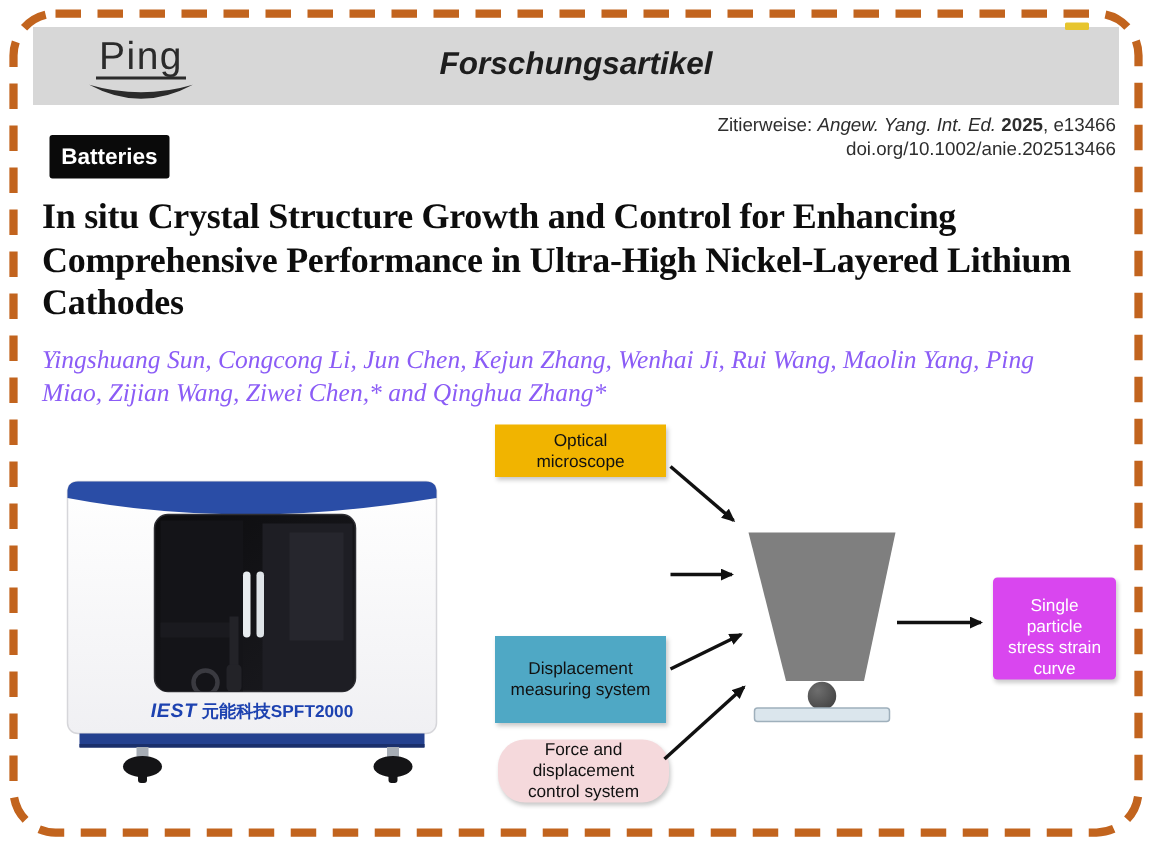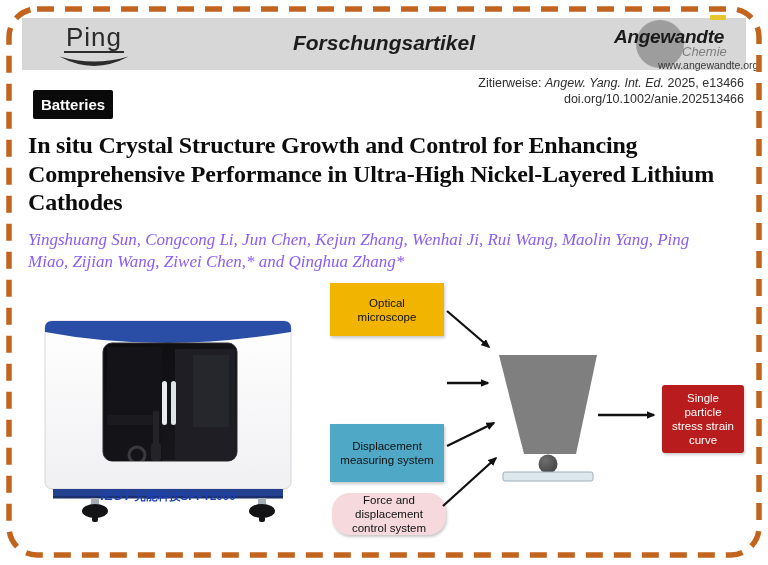--- a/index.html
+++ b/index.html
@@ -27,21 +27,21 @@
   .ang-name { position:absolute; left:26px; top:4px; font-size:19px; font-weight:bold;
     font-style:italic; color:#1a1a1a; letter-spacing:-0.3px; }
   .ang-sub { position:absolute; left:94px; top:22px; font-size:13px; font-style:italic;
     color:#7e7e7e; }
   .ang-url { position:absolute; left:70px; top:37px; font-size:10.5px; color:#3a3a3a; }
 
   
   .citation { position:absolute; right:24px; top:75px; text-align:right;
     font-size:12.5px; line-height:16px; color:#2e2e2e; z-index:1; }
   .cit-it { font-style:italic; }
-  .cit-b { font-weight:normal; }
+  .cit-b { font-weight:bold; }
 
   
   .badge { position:absolute; left:33px; top:90px; width:80px; height:29px;
     background:#0a0a0a; color:#fff; font-size:15px; font-weight:bold; 
     display:flex; align-items:center; justify-content:center; border-radius:2px; z-index:1; }
   .title { position:absolute; left:28px; top:131px; width:712px;
     font-family:"Liberation Serif", serif; font-weight:bold; font-size:24px;
     line-height:28.5px; color:#0d0d0d; letter-spacing:-0.2px; }
   .authors { position:absolute; left:28px; top:229px; width:704px;
     font-family:"Liberation Serif", serif; font-style:italic; font-size:17px;
@@ -56,47 +56,41 @@
     display:flex; align-items:center; justify-content:center; text-align:center;
     border-radius:3px; z-index:2; box-shadow:1px 2px 3px rgba(0,0,0,0.2); }
   .result-label { font-size:11.5px; line-height:14px; color:#ffffff; white-space:pre-line; }
 
   
   .overlay-svg { position:absolute; left:0; top:0; z-index:3; pointer-events:none; }
 
   
   .machine { position:absolute; left:43px; top:315px; width:250px; height:212px; z-index:1; }
   .machine-label { position:absolute; left:43px; top:467px; width:250px; text-align:center;
-    z-index:2; color:#1d42b0; font-weight:bold; font-size:11.5px; line-height:14px;margin-top:22px; }
+    z-index:2; color:#1d42b0; font-weight:bold; font-size:11.5px; line-height:14px; }
   .machine-brand { font-style:italic; font-size:13px; letter-spacing:0.5px; }
 </style>
 </head>
 <body>
 
 <div class="page">
 
   <svg class="border-svg" width="768" height="565" viewBox="0 0 768 565">
     <rect x="9" y="9" width="750" height="546" rx="28" ry="28" fill="none" stroke="#C2641E" stroke-width="5.5" stroke-dasharray="17 11" stroke-linecap="butt"></rect>
   </svg>
   <div class="yellow-mark"></div>
 
   <header class="topbar">
     <div class="gdch">
       <span class="gdch-text">Ping</span>
       <svg class="gdch-swoosh" width="72" height="16" viewBox="0 0 100 22">
         <path d="M2 2 Q50 28 98 2 Q50 16 2 2 Z" fill="#2b2b2b"></path>
       </svg>
     </div>
     <div class="section-label">Forschungsartikel</div>
-    <div class="angewandte">
-      <div class="ang-circle"></div>
-      <div class="ang-name">Angewandte</div>
-      <div class="ang-sub">Chemie</div>
-      <div class="ang-url">www.angewandte.org</div>
-    </div>
   </header>
 
   <div class="citation">
     <div>
       <span>Zitierweise: </span><span class="cit-it">Angew. Yang. Int. Ed. </span><span class="cit-b">2025</span><span>, e13466</span>
     </div>
     <div>doi.org/10.1002/anie.202513466</div>
   </div>
 
   <div class="badge">Batteries</div>
@@ -154,35 +148,35 @@
         <ellipse cx="219" cy="196" rx="13" ry="7" fill="#141416"></ellipse>
         <rect x="216" y="201" width="6" height="6" rx="2" fill="#141416"></rect>
       </g>
     </svg>
   </div>
   <div class="machine-label">
     <span class="machine-brand">IEST</span>
     <span>元能科技SPFT2000</span>
   </div>
 
-  <div class="flow-box" style="left: 330px; top: 283px; height: 53px; background-color: rgb(241, 180, 0);">
+  <div class="flow-box" style="left: 330px; top: 283px; height: 35px; background-color: rgb(241, 180, 0);">
     <span class="flow-label">Optical
 microscope</span>
   </div>
   <div class="flow-box" style="left: 330px; top: 424px; height: 58px; background-color: rgb(79, 168, 197);">
     <span class="flow-label">Displacement
 measuring system</span>
   </div>
   <div class="flow-box" style="left: 332px; top: 493px; height: 42px; background-color: rgb(245, 217, 220); border-radius: 18px;">
     <span class="flow-label">Force and
 displacement
 control system</span>
   </div>
 
-  <div class="result-box" style="background-color: #b91c1c;">
+  <div class="result-box" style="background-color: #d946ef; align-items: flex-end;">
     <span class="result-label">Single
 particle
 stress strain
 curve</span>
   </div>
 
   <svg class="overlay-svg" width="768" height="565" viewBox="0 0 768 565">
     <defs>
       <marker id="ah" markerWidth="9" markerHeight="8" refX="7.5" refY="4" orient="auto" markerUnits="userSpaceOnUse">
         <path d="M0 0 L9 4 L0 8 Z" fill="#111"></path>

